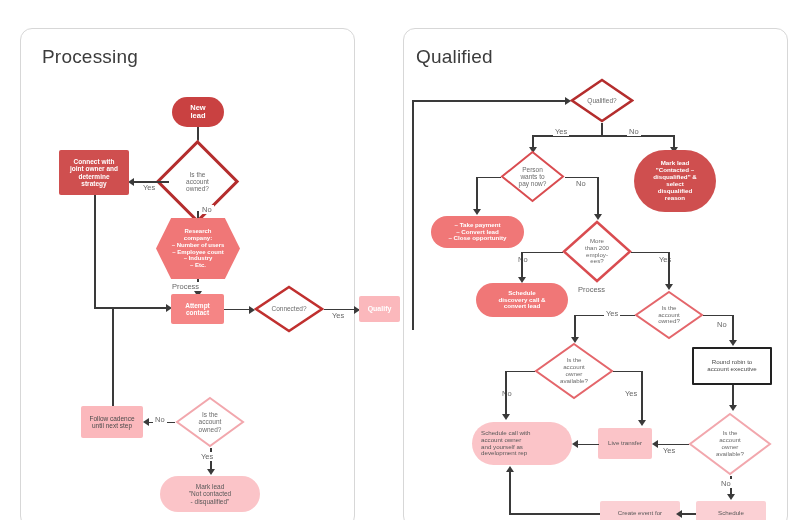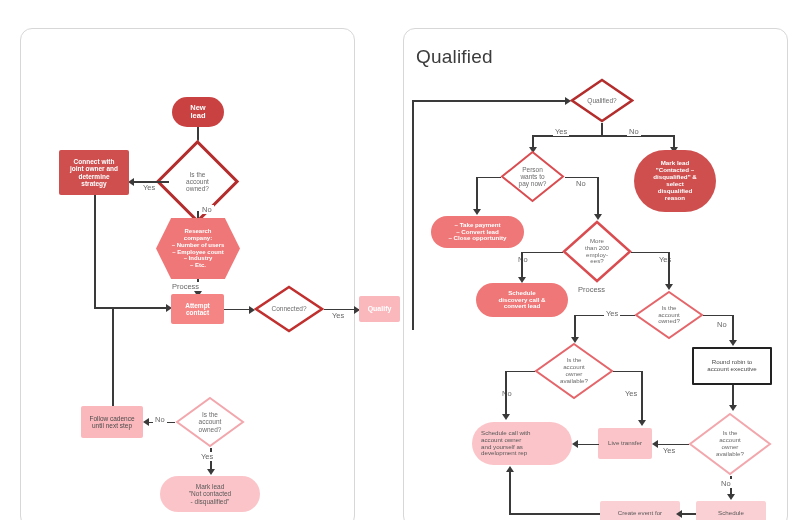--- a/index.html
+++ b/index.html
@@ -101,20 +101,21 @@
     padding:0 2px;
     white-space:nowrap;
   }
 </style>
 </head>
 <body>
 
 <div id="stage">
 
   <div class="panel" style="left:20px;top:28px;width:335px;height:500px;"></div>
+  <div class="panel-title" style="left:42px;top:46px;">Processing</div>
 
   <div class="node rounded-pill f-dark" style="left:172px;top:97px;width:52px;height:30px;font-size:7.5px;font-weight:bold;">
     <span class="txt">New
 lead</span>
   </div>
   <div class="ln v" style="left:197px;top:127px;height:21px;"></div>
   <div class="arrow down" style="left:194px;top:146px;"></div>
 
   <div class="diamond d-dark" style="left:168px;top:152px;width:59px;height:59px;">
     <div class="dshape"></div>

